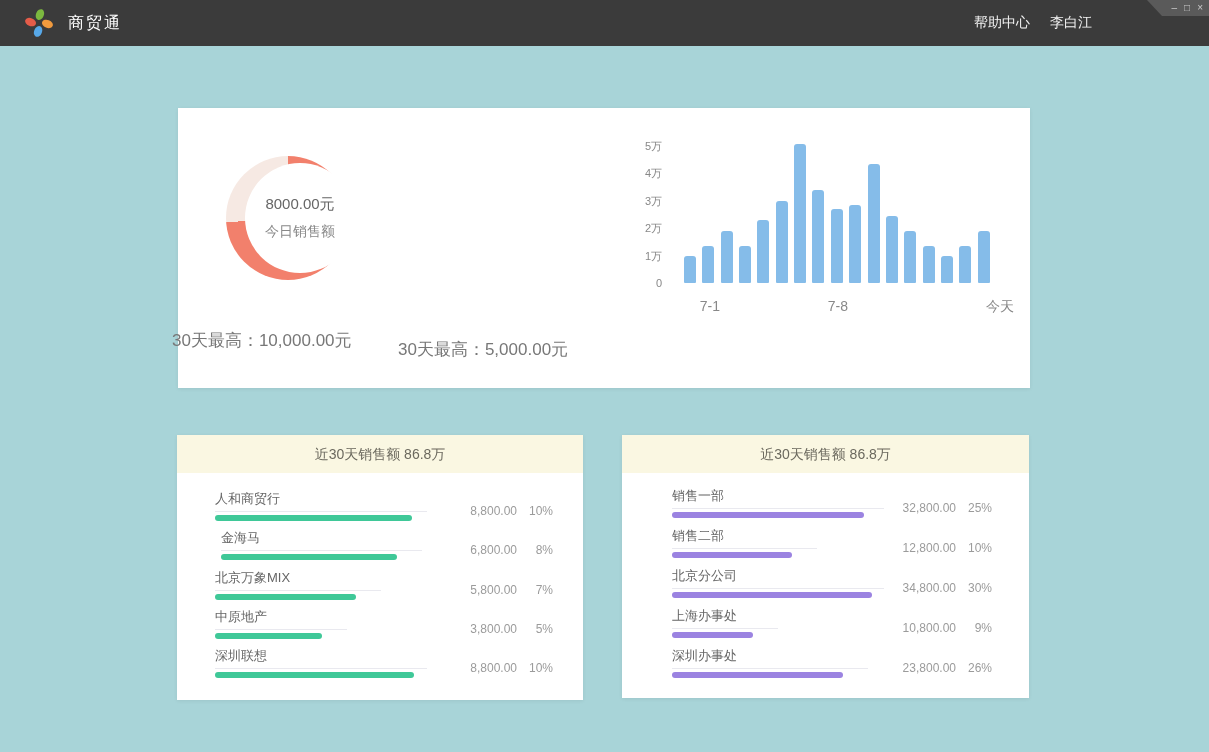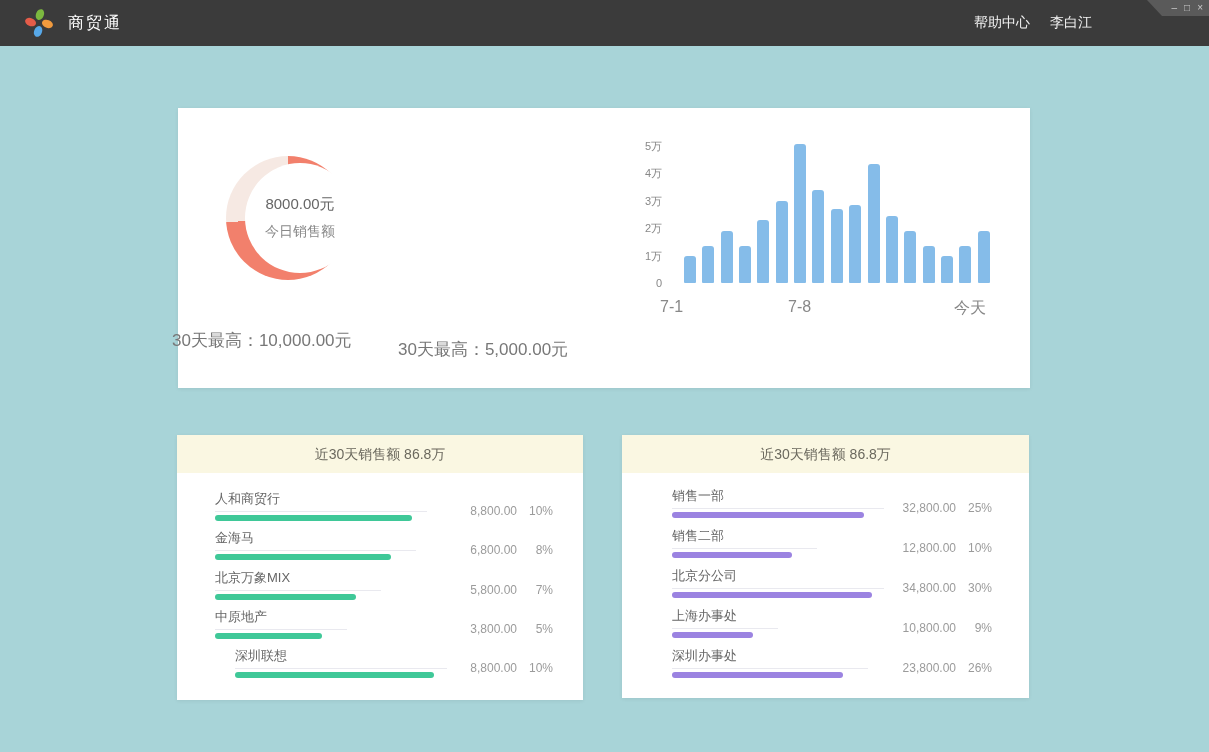--- a/index.html
+++ b/index.html
@@ -58,21 +58,21 @@
   .gauge-label{font-size:14px;color:#888888;}
   .gauge-footer{
     position:absolute;width:240px;text-align:left;
     font-size:17px;color:#777777;
   }
 
   
   .trend-chart{position:absolute;left:0;top:0;width:852px;height:280px;}
   .ytick{position:absolute;width:50px;text-align:right;font-size:11px;color:#888888;height:14px;line-height:14px;}
   .trend-bar{position:absolute;border-radius:3px 3px 1px 1px;}
-  .xtick{position:absolute;width:60px;text-align:left;font-size:16px;color:#888888;}
+  .xtick{position:absolute;width:60px;text-align:right;font-size:14px;color:#888888;}
   .chart-caption{
     position:absolute;left:567px;top:329px;width:200px;text-align:center;
     font-size:13px;color:#777777;
   }
 
   
   .rank-card .card-header{
     height:38px;line-height:38px;text-align:center;
     background:#faf7e2;color:#6b695e;font-size:14px;
   }
@@ -160,21 +160,21 @@
     <div class="rank-body" id="rankbody0" style="height:292px;">
         <div class="rank-row" style="left: 38px; right: 0px; top: 18px;">
           <div class="rank-name">人和商贸行</div>
           <div class="rank-underline" style="width: 212px;"></div>
           <div class="rank-bar" style="width: 197px; background: rgb(63, 200, 152);"></div>
           <div class="rank-value" style="right: 30px;">
             <span class="rank-amount">8,800.00</span>
             <span class="rank-pct">10%</span>
           </div>
         </div>
-        <div class="rank-row" style="left: 38px; right: 0px; top: 57px; text-decoration: underline;">
+        <div class="rank-row" style="left: 44px; right: 0px; top: 57px; text-decoration: underline;">
           <div class="rank-name">金海马</div>
           <div class="rank-underline" style="width: 201px;"></div>
           <div class="rank-bar" style="width: 176px; background: rgb(63, 200, 152);"></div>
           <div class="rank-value" style="right: 30px;">
             <span class="rank-amount">6,800.00</span>
             <span class="rank-pct">8%</span>
           </div>
         </div>
         <div class="rank-row" style="left: 38px; right: 0px; top: 97px;">
           <div class="rank-name">北京万象MIX</div>
@@ -187,21 +187,21 @@
         </div>
         <div class="rank-row" style="left: 38px; right: 0px; top: 136px;">
           <div class="rank-name">中原地产</div>
           <div class="rank-underline" style="width: 132px;"></div>
           <div class="rank-bar" style="width: 107px; background: rgb(63, 200, 152);"></div>
           <div class="rank-value" style="right: 30px;">
             <span class="rank-amount">3,800.00</span>
             <span class="rank-pct">5%</span>
           </div>
         </div>
-        <div class="rank-row" style="left: 38px; right: 0px; top: 175px; margin-left: 20px;">
+        <div class="rank-row" style="left: 38px; right: 0px; top: 175px;">
           <div class="rank-name">深圳联想</div>
           <div class="rank-underline" style="width: 212px;"></div>
           <div class="rank-bar" style="width: 199px; background: rgb(63, 200, 152);"></div>
           <div class="rank-value" style="right: 30px;">
             <span class="rank-amount">8,800.00</span>
             <span class="rank-pct">10%</span>
           </div>
         </div>
       </div>
   </div>

